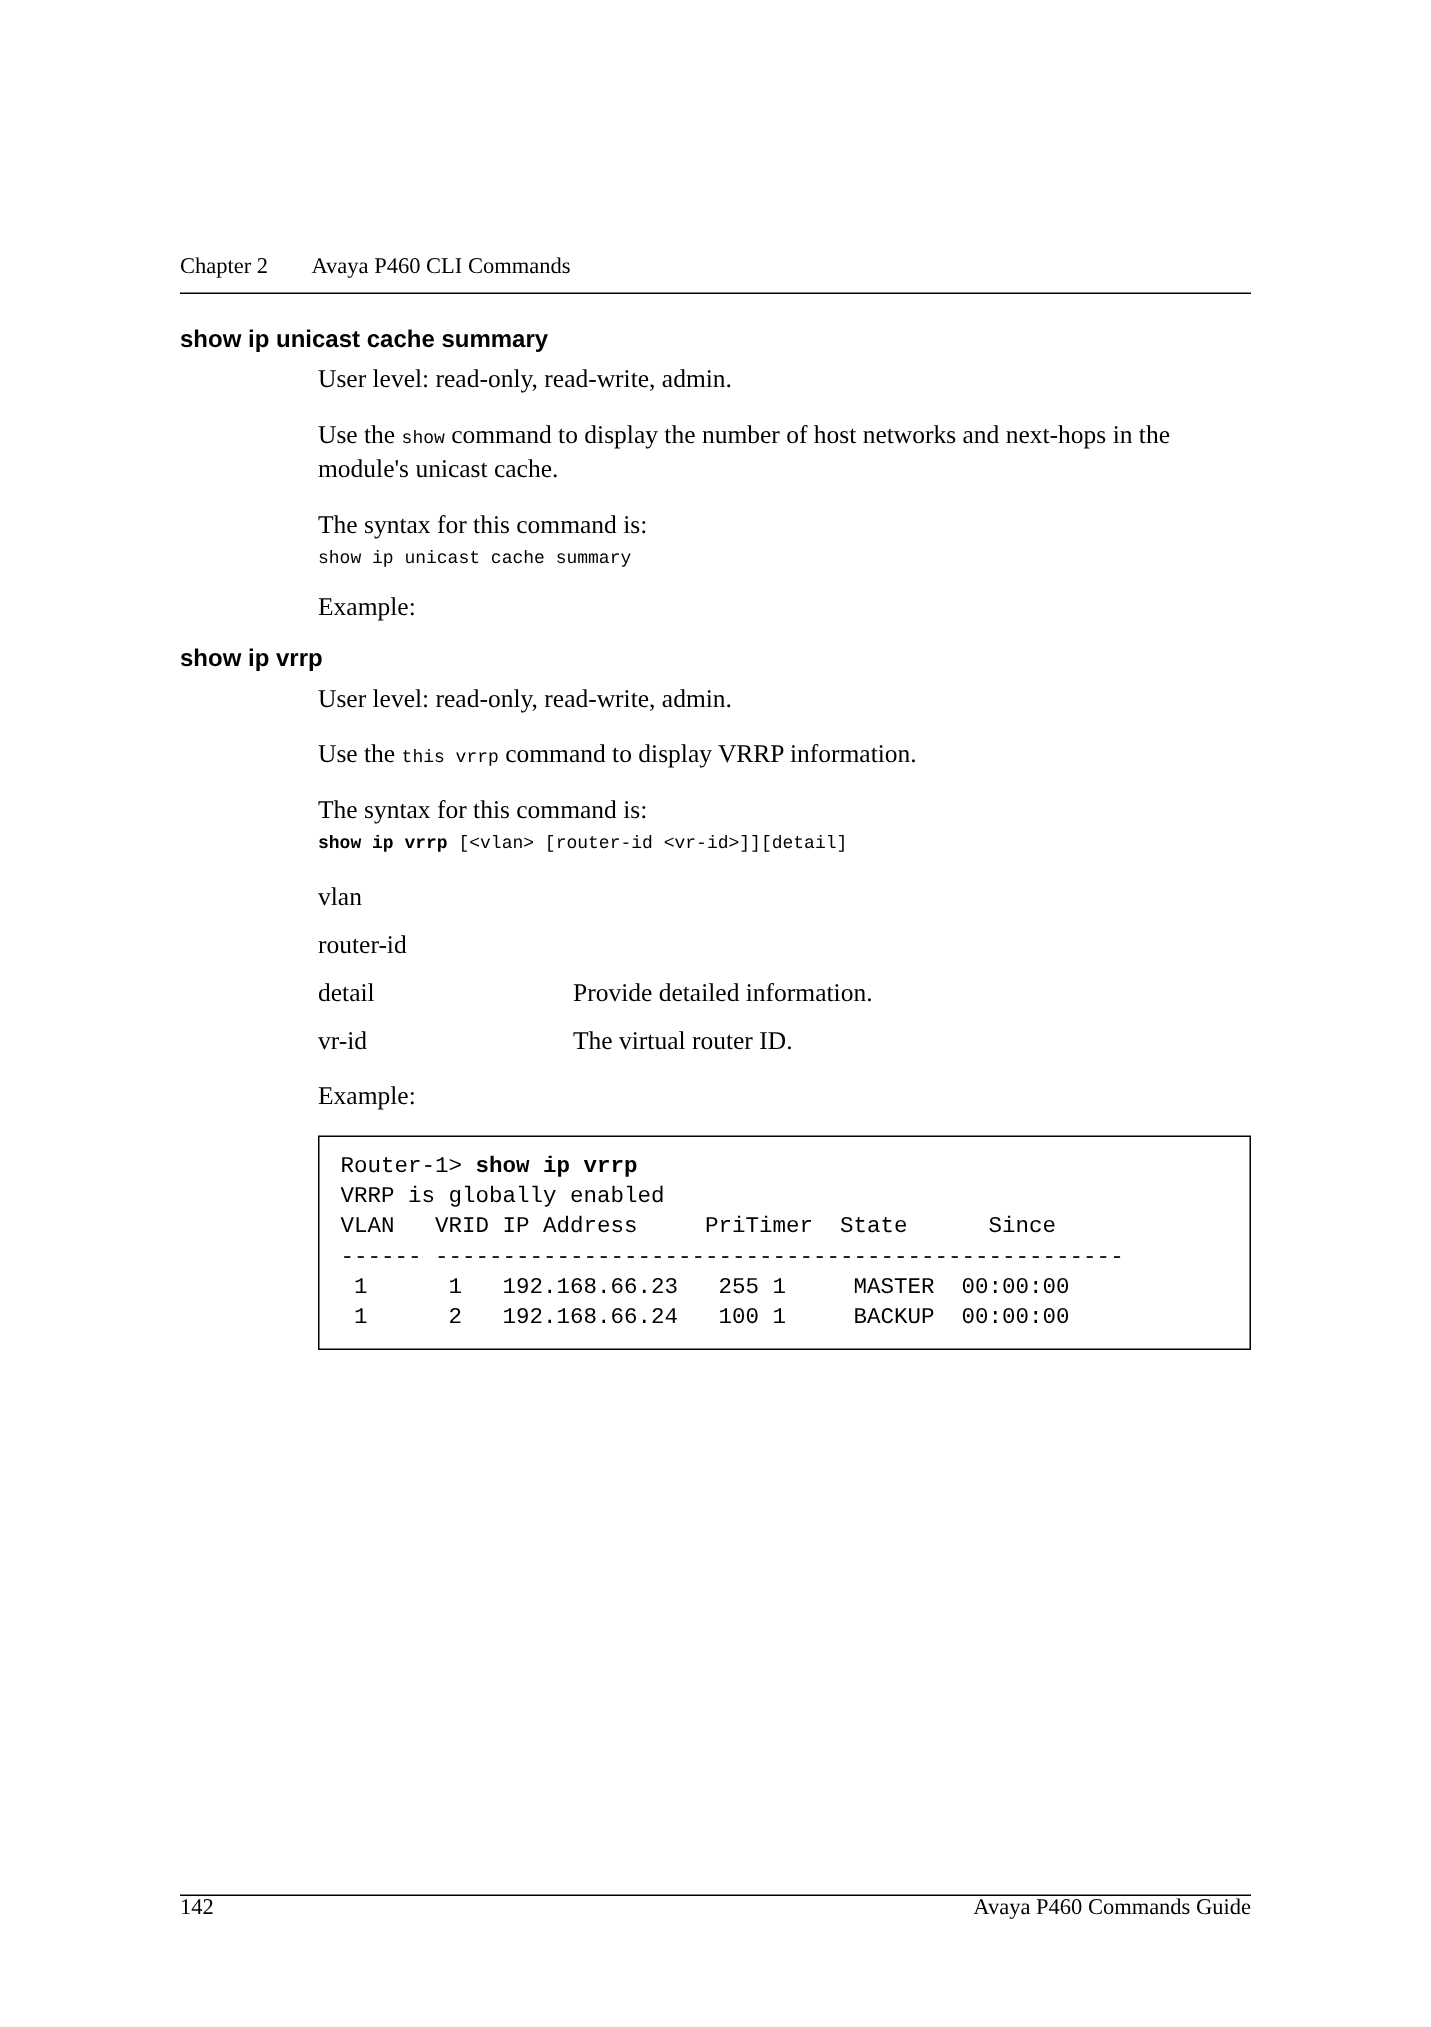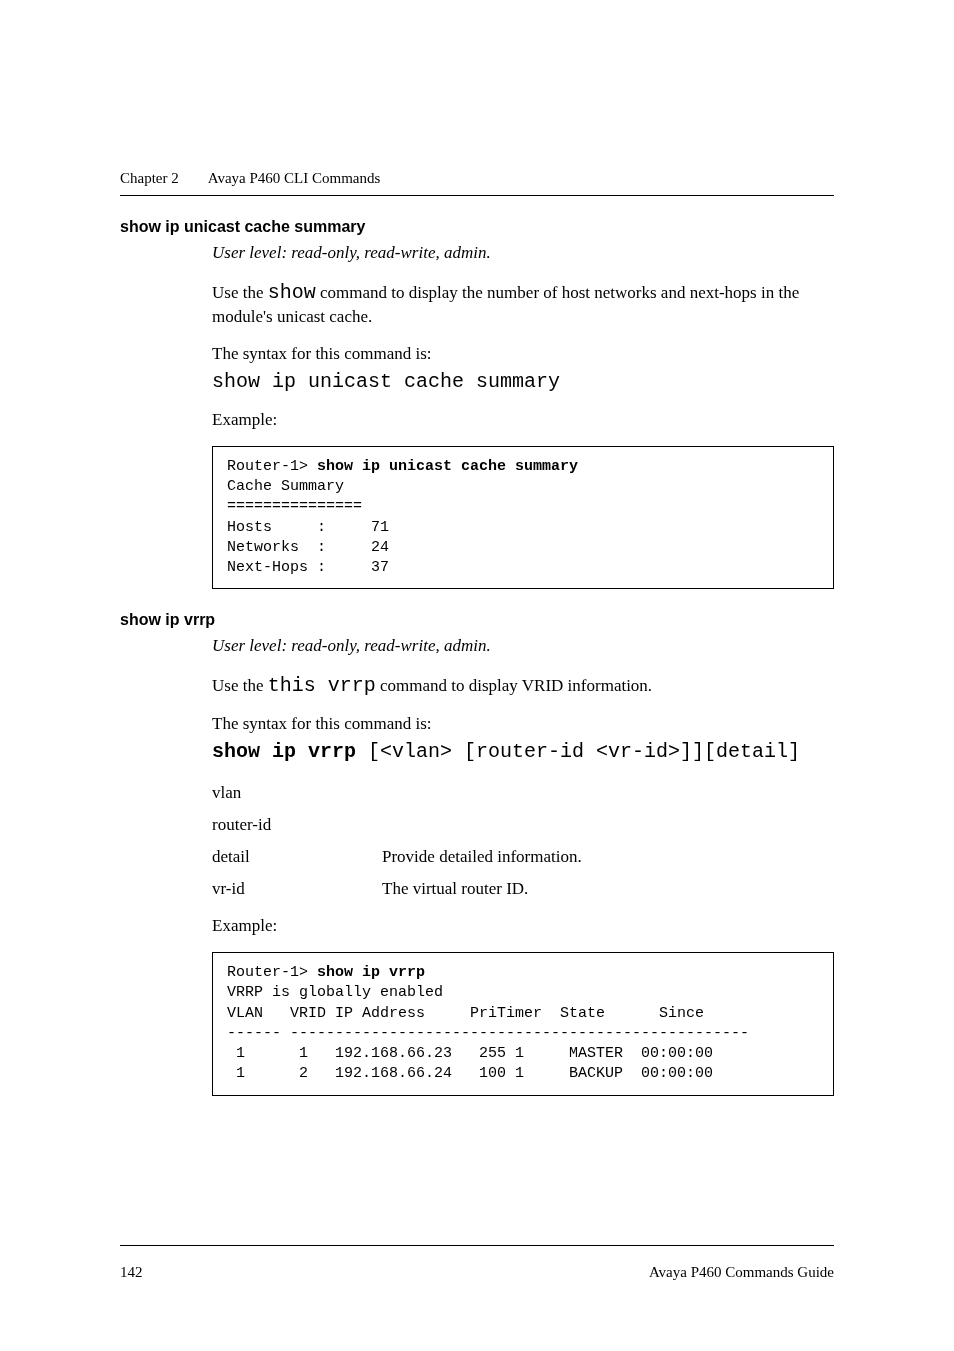--- a/index.html
+++ b/index.html
@@ -32,30 +32,29 @@
     font-family: Arial, Helvetica, sans-serif;
     font-weight: bold;
     font-size: 16px;
     margin-top: 10px;
     margin-bottom: 6px;
   }
   .body-indent {
     margin-left: 92px;
   }
   .italic {
-    font-style: italic;
   }
   .para {
     font-size: 17px;
     line-height: 1.35;
     margin: 2px 0 14px 0;
   }
   .mono {
     font-family: "Courier New", Courier, monospace;
-    font-size: 20px;
+    font-size: 12px;
   }
   .code-box {
     border: 1px solid #000;
     padding: 10px 14px;
     font-family: "Courier New", Courier, monospace;
     font-size: 15px;
     white-space: pre;
     line-height: 1.35;
     margin: 6px 0 22px 0;
     overflow: hidden;
@@ -78,21 +77,21 @@
   }
   .param-val {
     flex: 1;
   }
   .footer {
     position: absolute;
     bottom: 70px;
     left: 120px;
     right: 120px;
     border-top: 1px solid #000;
-    padding-top: 18px;
+    padding-top: 0;
     font-size: 15px;
     display: flex;
     justify-content: space-between;
   }
 </style>
 </head>
 <body>
 
 <div class="page">
 
@@ -108,35 +107,29 @@
 
     <div class="para">
       <span>Use the </span><span class="mono">show</span><span> command to display the number of host networks and next-hops in the module's unicast cache.</span>
     </div>
 
     <div class="para" style="margin-bottom:2px">The syntax for this command is:</div>
     <div class="mono para">show ip unicast cache summary</div>
 
     <div class="para">Example:</div>
 
-    <div class="code-box"><span>Router-1&gt; </span><span class="bold-mono">show ip unicast cache summary</span>
-<span>Cache Summary
-===============
-Hosts     :     71
-Networks  :     24
-Next-Hops :     37</span></div>
   </div>
 
   <div class="section-title">show ip vrrp</div>
 
   <div class="body-indent">
     <div class="para italic">User level: read-only, read-write, admin.</div>
 
     <div class="para">
-      <span>Use the </span><span class="mono">this vrrp</span><span> command to display VRID information.</span>
+      <span>Use the </span><span class="mono">this vrrp</span><span> command to display VRRP information.</span>
     </div>
 
     <div class="para" style="margin-bottom:2px">The syntax for this command is:</div>
     <div class="mono para">
       <span class="bold-mono">show ip vrrp</span><span> [&lt;vlan&gt; [router-id &lt;vr-id&gt;]][detail]</span>
     </div>
 
     <div class="param-table">
       <div class="param-row">
         <div class="param-key">vlan</div>

